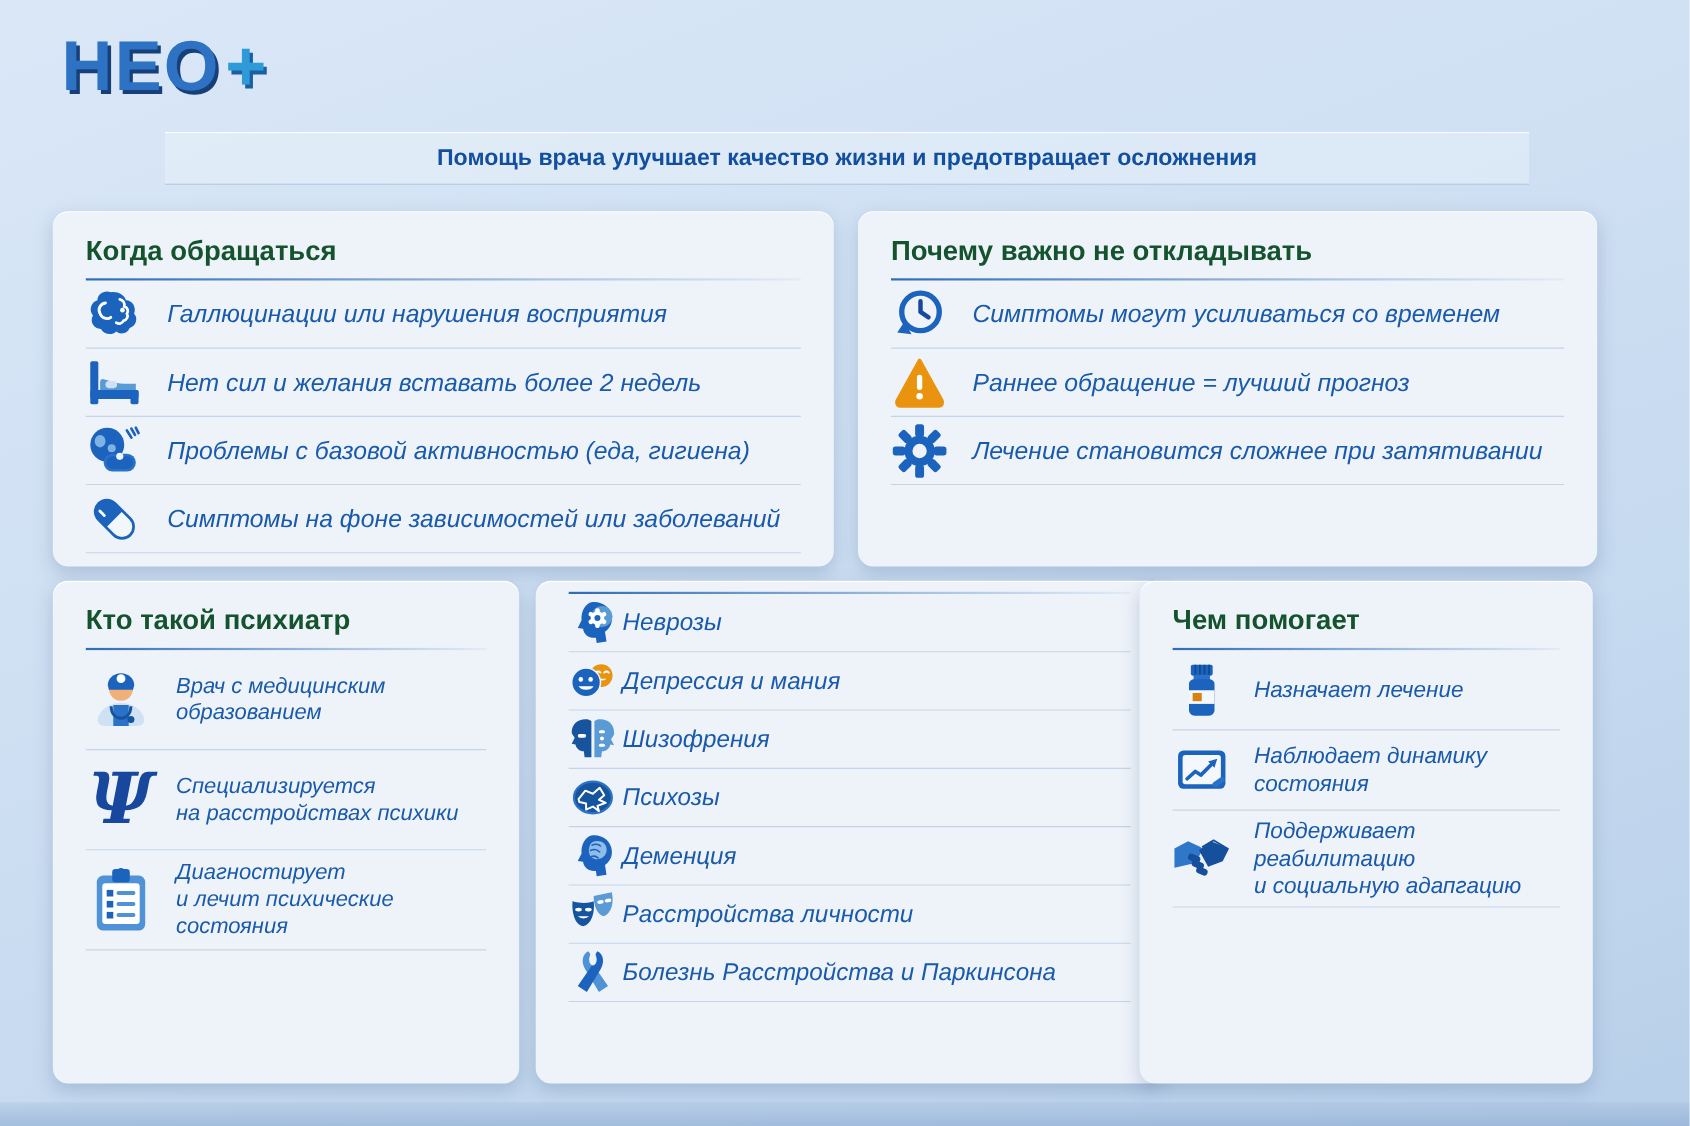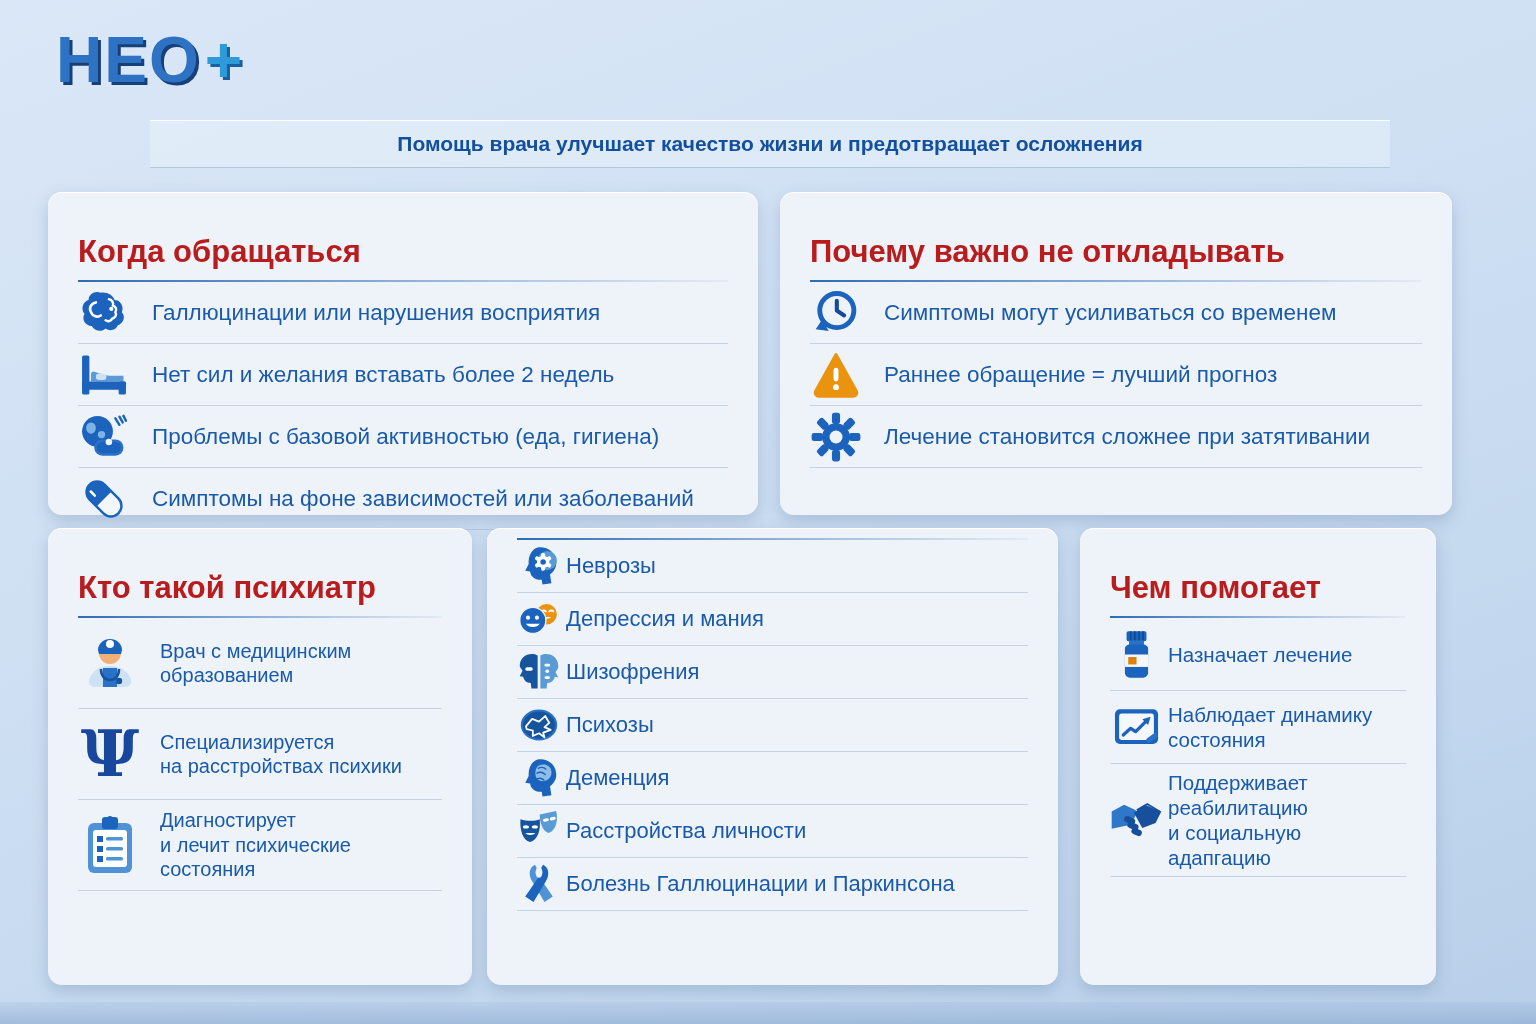--- a/index.html
+++ b/index.html
@@ -20,40 +20,40 @@
   .page-subtitle{font-size:21px;font-weight:bold;color:#134f9f;}
   .footer-band{position:absolute;left:0;right:0;top:1002px;height:22px;
                background:linear-gradient(180deg,rgba(148,176,212,.2),rgba(128,160,202,.5));}
   
   .card{position:absolute;background:#eef3fa;border-radius:14px;
         box-shadow:0 6px 16px rgba(90,120,160,.30), inset 0 1px 0 rgba(255,255,255,.95);}
   .card-when{left:48px;top:192px;width:710px;height:323px;}
   .card-why{left:780px;top:192px;width:672px;height:323px;}
   .card-who{left:48px;top:528px;width:424px;height:457px;}
   .card-what{left:487px;top:528px;width:571px;height:457px;}
-  .card-how{left:1080px;top:528px;width:356px;height:457px;}
-  .card-title{padding:22px 30px 0;font-size:31px;font-weight:bold;color:#b91c1c;margin-top:20px;}
+  .card-how{left:1036px;top:528px;width:412px;height:457px;}
+  .card-title{padding:22px 30px 0;font-size:25px;font-weight:bold;color:#14532d;}
   .card-underline{height:2px;margin:10px 30px 0;
         background:linear-gradient(90deg,#2e6cb4 0%,rgba(46,108,180,.35) 65%,rgba(46,108,180,.06) 100%);}
   .rows{margin:0 30px;}
-  .row{display:flex;align-items:center;border-bottom:1px solid rgba(145,175,210,.45);box-sizing:border-box;}
+  .row{display:flex;align-items:center;border-bottom:1px solid rgba(145,175,210,.45);box-sizing:border-box;font-style:italic;}
   .icon{flex:0 0 auto;display:flex;align-items:center;justify-content:center;}
   .icon svg{width:100%;height:100%;display:block;}
   .row-label{white-space:pre-line;color:#1a5aab;line-height:1.22;}
   
   .card-when .row,.card-why .row{height:62px;gap:22px;}
   .card-when .icon,.card-why .icon{width:52px;height:52px;}
   .card-when .row-label,.card-why .row-label{font-size:22.5px;}
   .card-who .row{height:91px;gap:18px;}
   .card-who .icon{width:64px;height:64px;}
   .card-who .row-label{font-size:20px;}
   .card-what .row{height:53px;gap:5px;}
   .card-what .icon{width:44px;height:44px;}
   .card-what .row-label{font-size:22px;}
-  .card-how .row{min-height:73px;gap:5px;padding:6px 0;}
+  .card-how .row{min-height:73px;gap:21px;padding:6px 0;}
   .card-how .icon{width:53px;height:53px;}
   .card-how .row-label{font-size:20.5px;}
   .psi{font-family:"DejaVu Serif",serif;font-weight:bold;font-size:64px;color:#17489e;line-height:1;}
 </style>
 </head>
 <body>
 
 <div class="page">
 
   <div class="logo">
@@ -303,21 +303,21 @@
         <span class="row-label">Расстройства личности</span>
       </div>
       <div class="row">
         <span class="icon">
           <svg viewBox="0 0 64 64">
               <path d="M26 4c-8 4-10 14-4 24l18 30 12-8-18-26c-5-8-4-16-8-20z" fill="#4f93d6"></path>
               <path d="M38 4c8 4 10 14 4 24L24 58l-12-8 18-26c5-8 4-16 8-20z" fill="#1b63bd"></path>
               <ellipse cx="32" cy="15" rx="5" ry="8" fill="#eef3fa"></ellipse>
             </svg>
         </span>
-        <span class="row-label">Болезнь Галлюцинации и Паркинсона</span>
+        <span class="row-label">Болезнь Расстройства и Паркинсона</span>
       </div>
     </div>
   </div>
 
   <div class="card card-how">
     <div class="card-title">Чем помогает</div>
     <div class="card-underline"></div>
     <div class="rows">
       <div class="row">
         <span class="icon">

